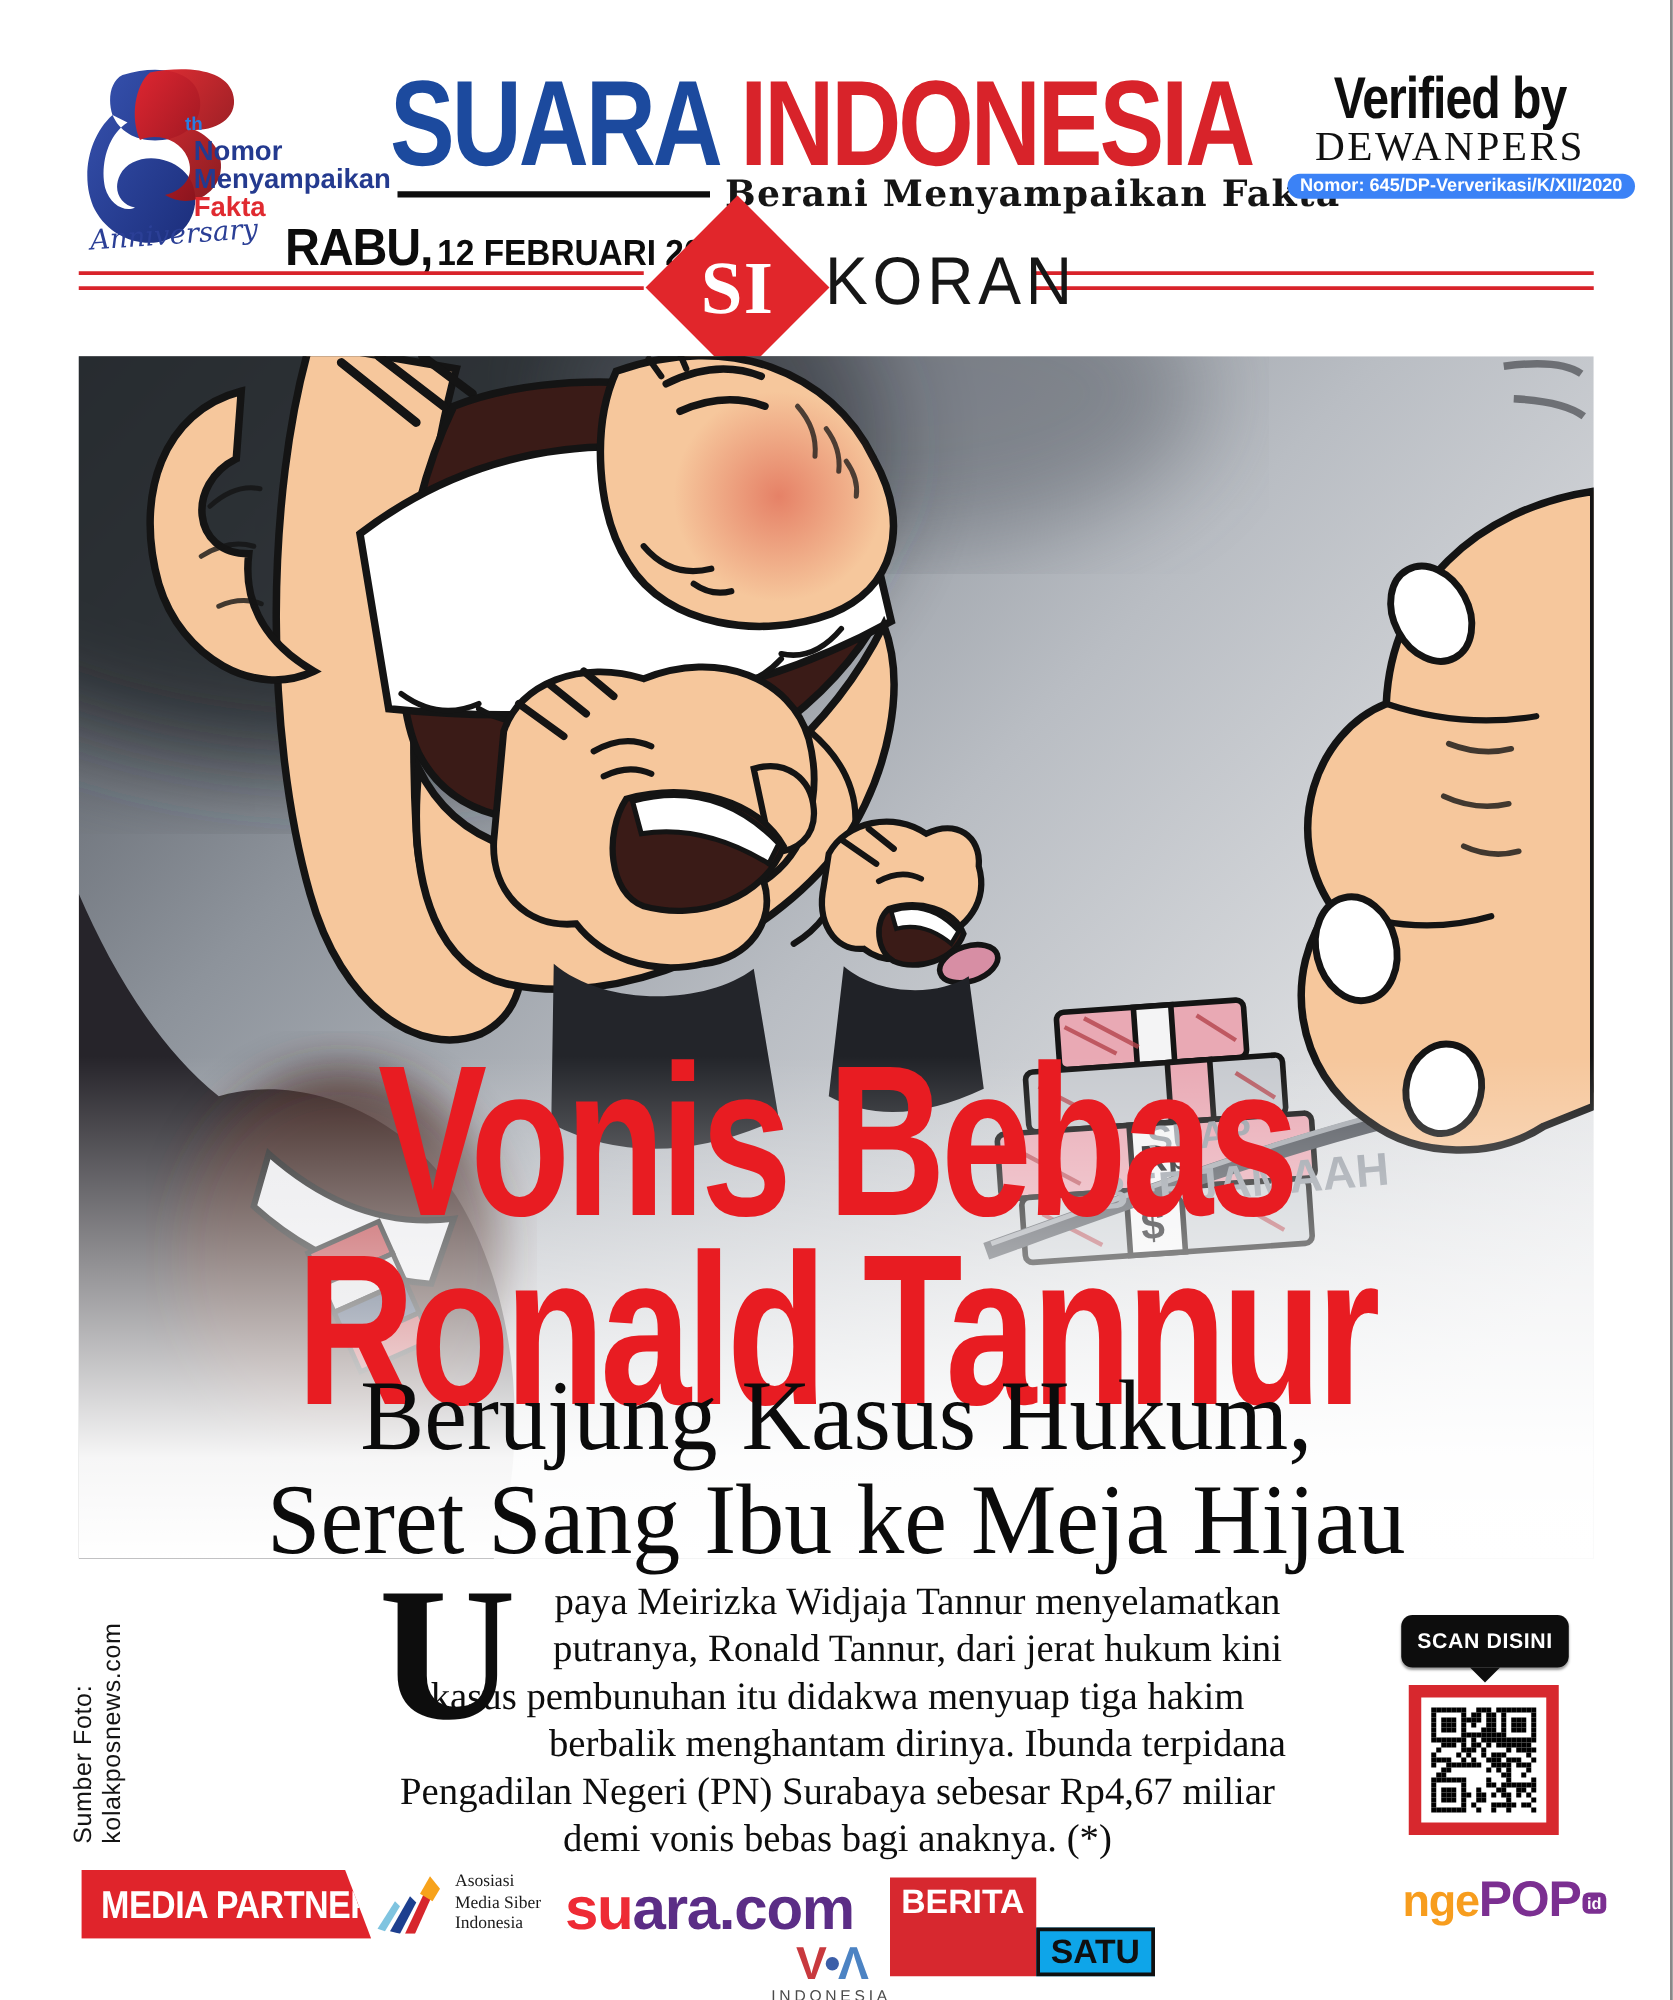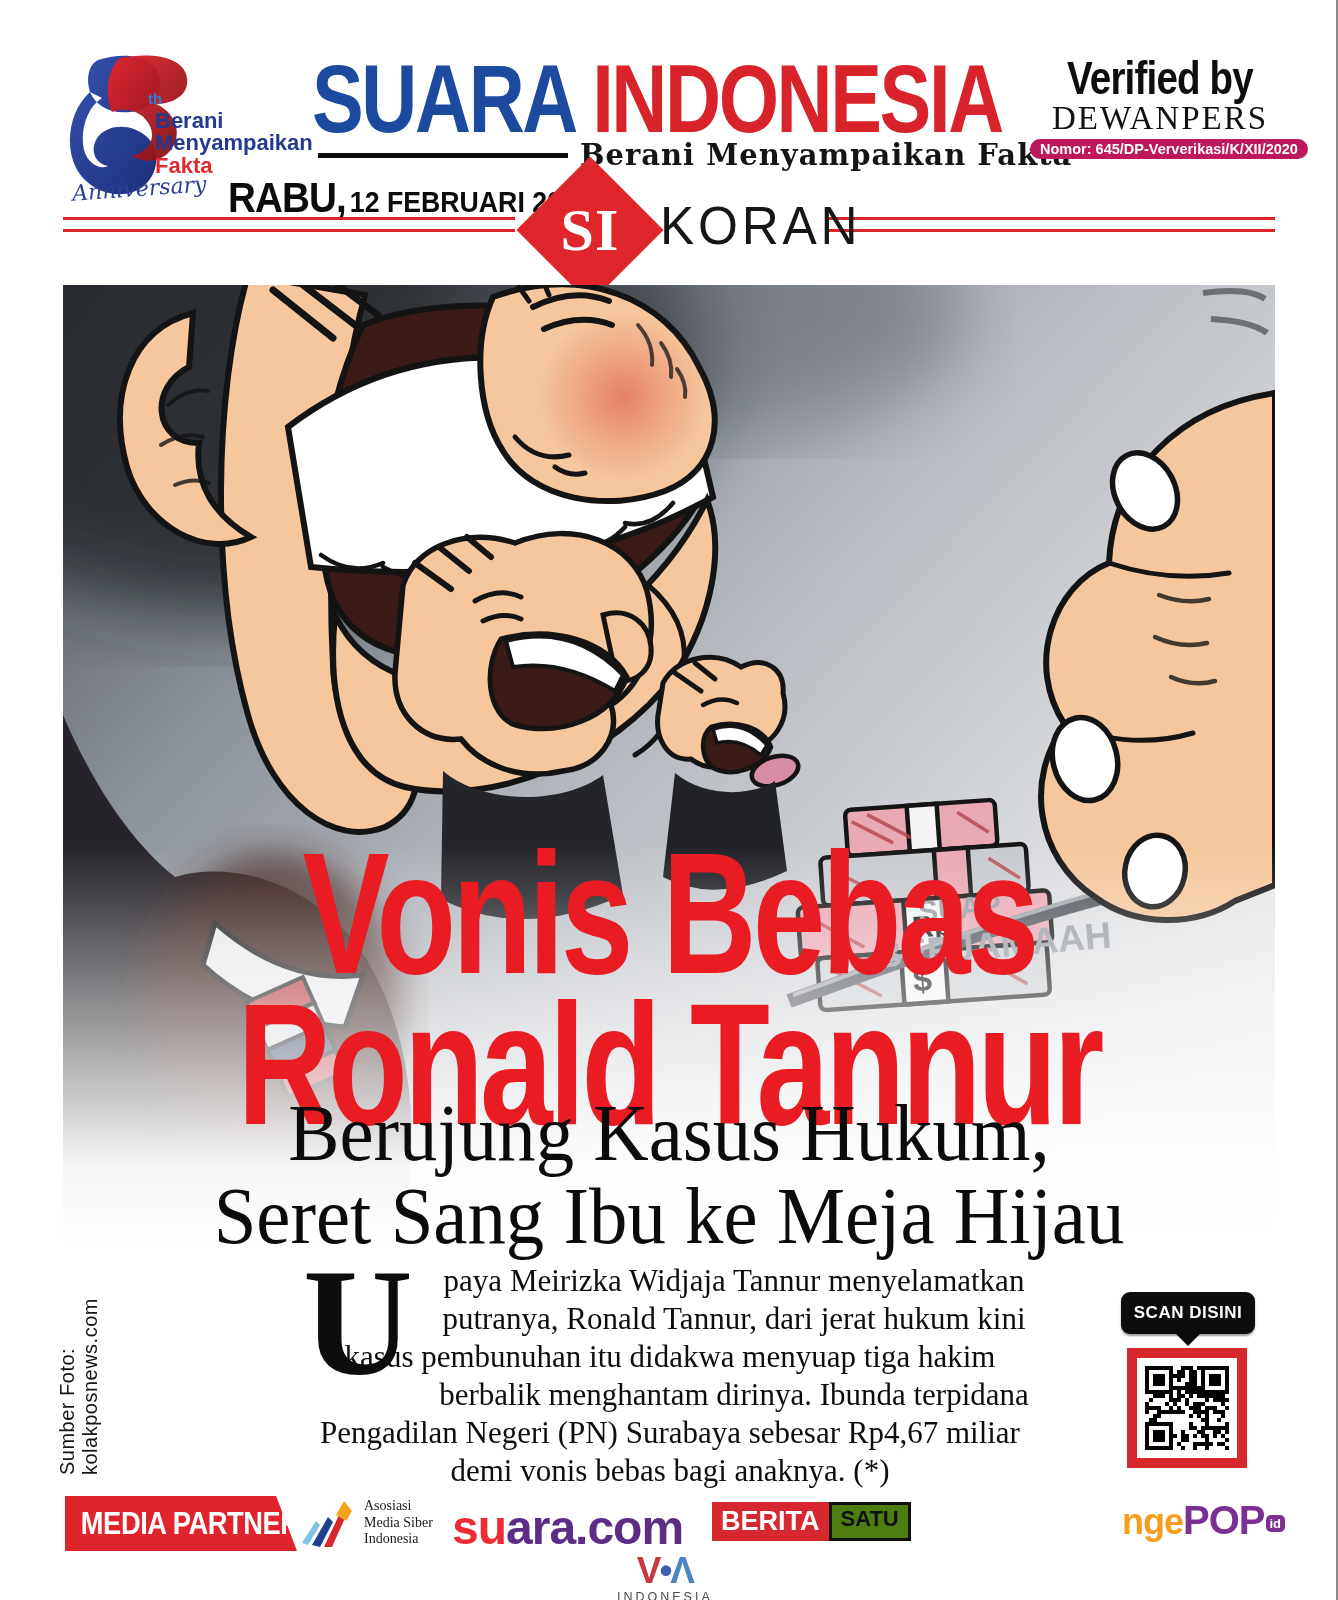--- a/index.html
+++ b/index.html
@@ -20,21 +20,21 @@
   .masthead .w1{color:#1c4a9e;} .masthead .w2{color:#d8232a;}
   .mast-sub{left:318px;top:138px;width:672px;display:flex;align-items:center;gap:12px;}
   .mast-rule{flex:0 0 250px;height:5px;background:#0d0d0d;}
   .mast-tag{font-family:"DejaVu Serif",serif;font-weight:700;font-size:29px;color:#151515;
     white-space:nowrap;letter-spacing:1px;}
   .verified{left:1030px;top:56px;width:260px;text-align:center;}
   .verified .v1{font-weight:800;font-size:47px;line-height:.95;letter-spacing:-1px;
     transform:scaleX(.82);transform-origin:center;color:#0e0e0e;}
   .verified .v2{font-family:"Liberation Serif",serif;font-size:33px;letter-spacing:2px;
     color:#111;line-height:1.05;}
-  .verified .badge{display:inline-block;margin-top:4px;background:#be185d;color:#fff;
+  .verified .badge{display:inline-block;margin-top:4px;background:#3b82f6;color:#fff;
     font-weight:700;font-size:14.5px;padding:2px 10px;border-radius:10px;white-space:nowrap;}
   .dateline{left:228px;top:174px;white-space:nowrap;color:#0c0c0c;
     transform:scaleX(.92);transform-origin:left top;}
   .dateline .d1{font-weight:900;font-size:42px;letter-spacing:-1px;}
   .dateline .d2{font-weight:800;font-size:29px;letter-spacing:0;}
   .redline{height:9px;border-top:3px solid #d8232a;border-bottom:3px solid #d8232a;}
   .rl-left{left:63px;top:217px;width:452px;}
   .rl-right{left:826px;top:217px;width:449px;}
   .diamond{left:538px;top:178px;width:104px;height:104px;background:#e1262b;
     transform:rotate(45deg);display:flex;align-items:center;justify-content:center;}
@@ -86,22 +86,22 @@
   .amsi{left:300px;top:1498px;display:flex;align-items:center;gap:12px;}
   .amsi .txt{font-family:"Liberation Serif",serif;font-size:14px;line-height:1.18;color:#1b1b1b;}
   .suara{left:452px;top:1500px;font-weight:800;font-size:48px;letter-spacing:-1px;white-space:nowrap;}
   .suara .p1{color:#ee2b35;} .suara .p2{color:#5b2d86;}
   .voa{left:617px;top:1554px;text-align:center;}
   .voa .big{font-weight:900;font-size:37px;letter-spacing:-2px;line-height:.9;white-space:nowrap;}
   .voa .vr{color:#c8393e;} .voa .vb{color:#4c83c3;} .voa .vd{color:#3b5ea8;}
   .voa .sub{font-size:12.5px;letter-spacing:3px;color:#4a4a4a;margin-top:3px;}
   .bsatu{left:712px;top:1502px;display:flex;white-space:nowrap;}
   .bsatu .b1{background:#d7282f;color:#fff;font-weight:800;font-size:27px;padding:4px 9px;}
-  .bsatu .b2{background:#4d7c0f;color:#101010;font-weight:800;font-size:22px;padding:1px 9px;
-    border:3px solid #101010;}
+  .bsatu .b2{background:#0ea5e9;color:#101010;font-weight:800;font-size:27px;padding:1px 9px;
+    border:3px solid #101010;margin-top:40px;}
   .siber{left:898px;top:1498px;font-style:italic;font-weight:800;white-space:nowrap;}
   .siber .s1{color:#1e3f96;font-size:36px;letter-spacing:-1px;border-bottom:5px double #1e3f96;}
   .siber .s2{color:#d8262c;font-size:36px;letter-spacing:-1px;}
   .siber .sub{display:block;text-align:right;color:#d8262c;font-size:11.5px;
     letter-spacing:1px;font-style:normal;margin-top:1px;}
   .ngepop{left:1122px;top:1498px;font-weight:800;white-space:nowrap;}
   .ngepop .n1{color:#f79d1e;font-size:36px;letter-spacing:-1px;}
   .ngepop .n2{color:#7b2f91;font-size:40px;font-weight:900;letter-spacing:-1px;}
   .ngepop .n3{display:inline-block;background:#7b2f91;color:#fff;font-size:13px;
     border-radius:5px;padding:1px 4px;vertical-align:super;margin-left:1px;}
@@ -124,21 +124,21 @@
         </linearGradient>
       </defs>
       <path d="M38,8 C70,-2 98,6 100,28 C102,46 88,58 70,60 C50,62 36,54 30,40 C26,28 28,13 38,8 Z
                M30,40 C10,58 4,92 16,116 C30,142 64,150 84,134 C100,120 100,96 86,84 C70,70 44,72 36,88
                C30,100 36,112 48,114 C40,118 28,112 24,98 C20,80 26,56 42,46 Z" fill="url(#l5b)"></path>
       <path d="M60,6 C90,0 120,4 126,22 C132,40 116,52 96,52 C110,58 120,72 116,88 C110,108 88,114 72,104
                C88,100 96,88 90,74 C84,60 66,54 52,60 C44,42 48,16 60,6 Z" fill="url(#l5r)" opacity=".95"></path>
       <text x="88" y="52" font-size="15" font-weight="700" fill="#2a7de1">th</text>
     </svg>
     <div class="texts">
-      <div>Berani</div>
+      <div>Nomor</div>
       <div>Menyampaikan</div>
       <div class="fakta">Fakta</div>
     </div>
     <div class="script">Anniversary</div>
   </div>
 
   <div class="abs masthead"><span class="w1">SUARA</span> <span class="w2">INDONESIA</span></div>
   <div class="abs mast-sub">
     <div class="mast-rule"></div>
     <div class="mast-tag">Berani Menyampaikan Fakta</div>

